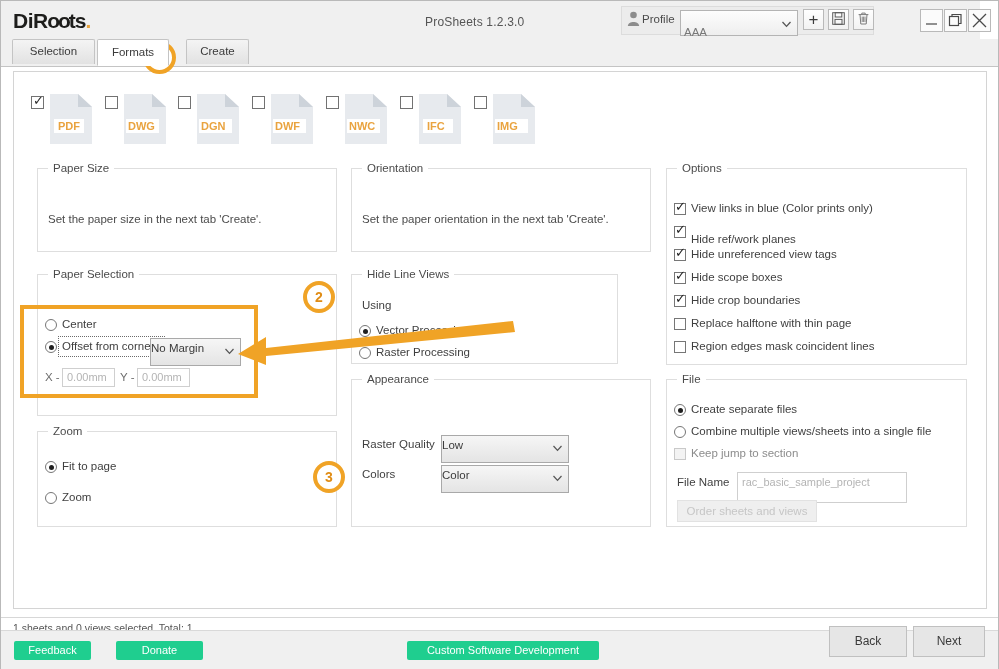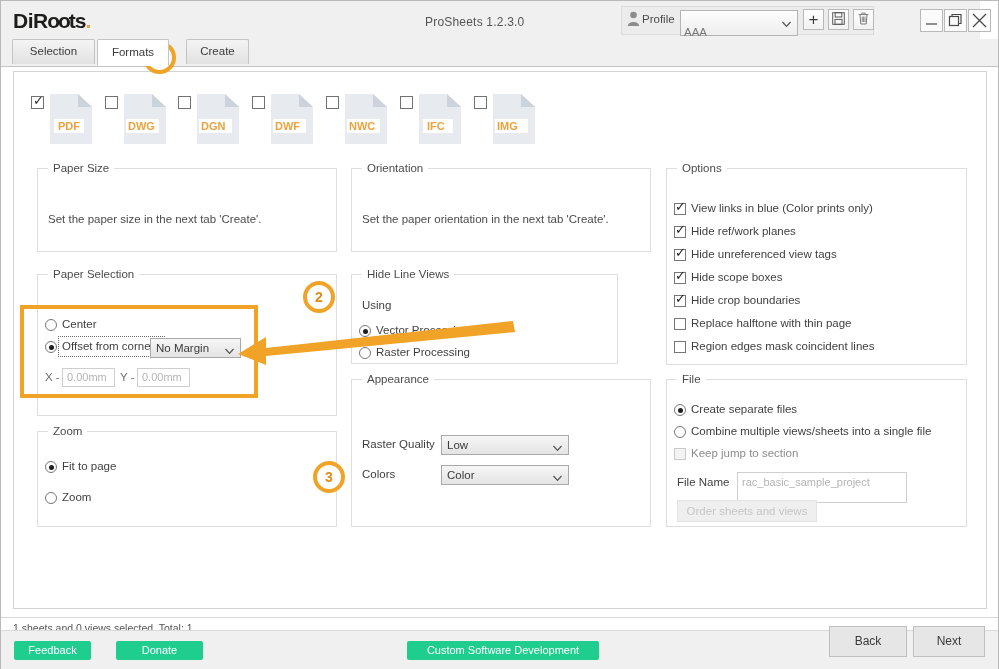--- a/index.html
+++ b/index.html
@@ -64,22 +64,22 @@
 
   
   .radio{position:absolute;width:12px;height:12px;box-sizing:border-box;border:1px solid #767676;border-radius:50%;background:#fff;}
   .radio.on::after{content:"";position:absolute;left:2.5px;top:2.5px;width:5px;height:5px;border-radius:50%;background:#1f1f1f;}
   .cb{position:absolute;width:12px;height:12px;box-sizing:border-box;border:1px solid #767676;background:#fff;}
   .cb.dis{border-color:#c9c9c9;background:#f3f3f3;}
   .cb .tick{position:absolute;left:0px;top:-4px;font-size:13px;line-height:13px;color:#1f1f1f;}
   .lbl{position:absolute;font-size:11.5px;color:#3f3f3f;white-space:nowrap;}
   .lbl.dis{color:#aaaaaa;}
 
-  .combo{position:absolute;box-sizing:border-box;height:20px;background:linear-gradient(#f6f6f6,#e4e4e4);border:1px solid #a9a9a9;
-         font-size:11.5px;color:#3b3b3b;line-height:18px;padding-left:5px;}
+  .combo{position:absolute;box-sizing:border-box;height:28px;background:linear-gradient(#f6f6f6,#e4e4e4);border:1px solid #a9a9a9;
+         font-size:11.5px;color:#3b3b3b;line-height:18px;}
   .combo .caret{position:absolute;right:6px;top:3px;}
 
   .txtin{position:absolute;box-sizing:border-box;height:19px;border:1px solid #cfcfcf;background:#fff;font-size:11px;color:#b4b4b4;line-height:17px;padding-left:4px;}
   .focus-dot{position:absolute;box-sizing:border-box;border:1px dotted #6a6a6a;}
 
   .flatbtn{position:absolute;box-sizing:border-box;background:#efefef;border:1px solid #e2e2e2;color:#c6c6c6;font-size:11.5px;text-align:center;line-height:20px;}
 
   
   .statusbar{position:absolute;left:1px;top:617px;width:997px;height:22px;background:#ffffff;border-top:1px solid #d7d7d7;}
   .status-txt{position:absolute;left:12px;top:4px;font-size:10.5px;color:#555;}
@@ -321,21 +321,21 @@
       <span class="gb-title">Options</span>
 
       <div class="cb" style="left:7px;top:34px;">
           <span class="tick">✓</span>
         </div>
       <span class="lbl" style="left:24px;top:33px;">View links in blue (Color prints only)</span>
 
       <div class="cb" style="left:7px;top:57px;">
           <span class="tick">✓</span>
         </div>
-      <span class="lbl" style="left:24px;top:56px;">Hide ref/work planes</span>
+      <span class="lbl" style="left:24px;top:64px;">Hide ref/work planes</span>
 
       <div class="cb" style="left:7px;top:80px;">
           <span class="tick">✓</span>
         </div>
       <span class="lbl" style="left:24px;top:79px;">Hide unreferenced view tags</span>
 
       <div class="cb" style="left:7px;top:103px;">
           <span class="tick">✓</span>
         </div>
       <span class="lbl" style="left:24px;top:102px;">Hide scope boxes</span>

